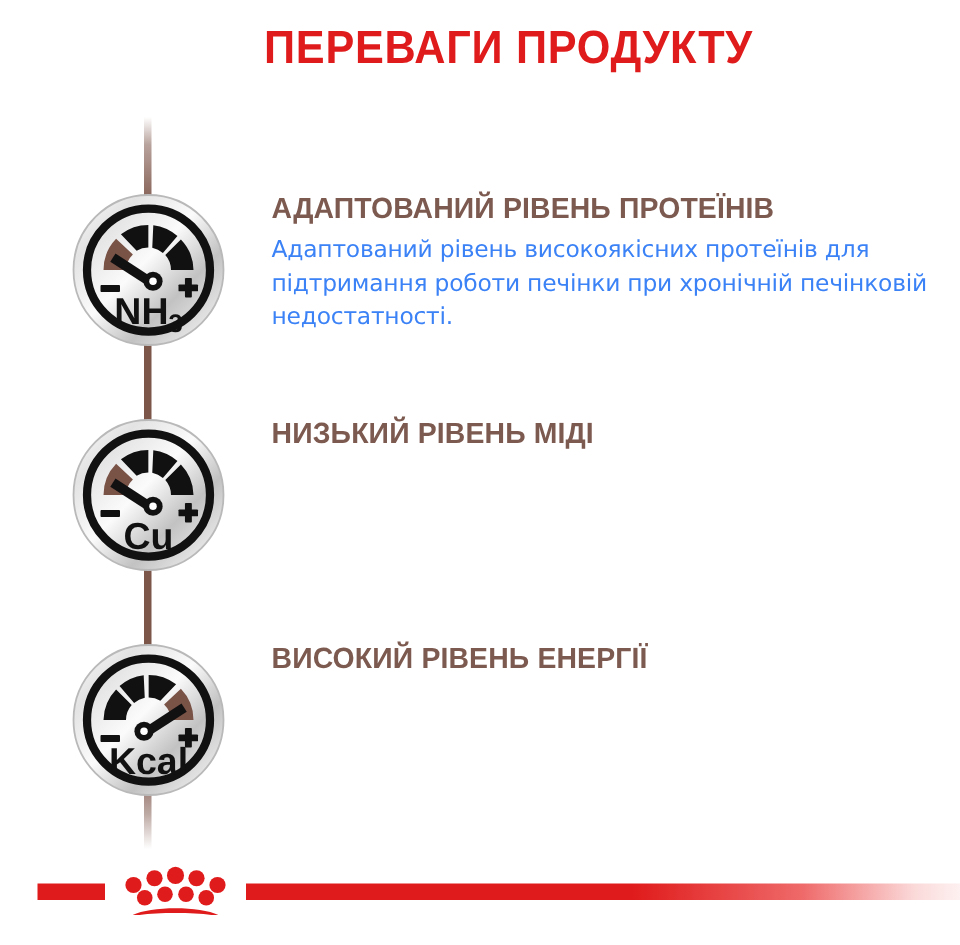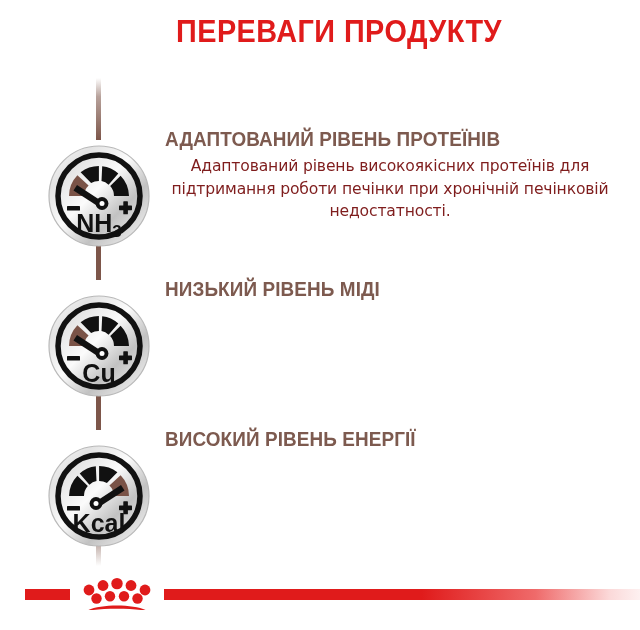--- a/index.html
+++ b/index.html
@@ -70,53 +70,52 @@
     left: 0;
     width: 640px;
   }
   .feature-1 { top: 128px; }
   .feature-2 { top: 278px; }
   .feature-3 { top: 428px; }
 
   .icon-wrap {
     position: absolute;
     left: 28px;
-    top: 16px;
+    top: 0;
     width: 104px;
     height: 104px;
     text-align: center;
   }
   .gauge-svg { display: block; width: 104px; height: 104px; }
 
   .feature-text {
     position: absolute;
-    left: 146px;
+    left: 162px;
     top: 0;
     width: 450px;
   }
   .feature-heading {
     font-size: 19.5px;
     line-height: 22px;
     font-weight: bold;
     color: #7d5a4f;
     letter-spacing: 0.1px;
     font-family: "Liberation Sans Narrow", "Liberation Sans", sans-serif;
     transform: scaleX(0.97);
     transform-origin: left top;
     white-space: nowrap;
     margin: 0 0 5px 0;
   }
   .feature-body {
     font-size: 15.6px;
     line-height: 22.5px;
-    color: #7f1d1d;
+    color: #3b82f6;
     margin: 0;
     font-family: "DejaVu Sans", "Liberation Sans", sans-serif;
     letter-spacing: -0.15px;
-    text-align: center;
   }
 
   
   .footer {
     position: absolute;
     left: 0;
     top: 578px;
     width: 640px;
     height: 32px;
   }

